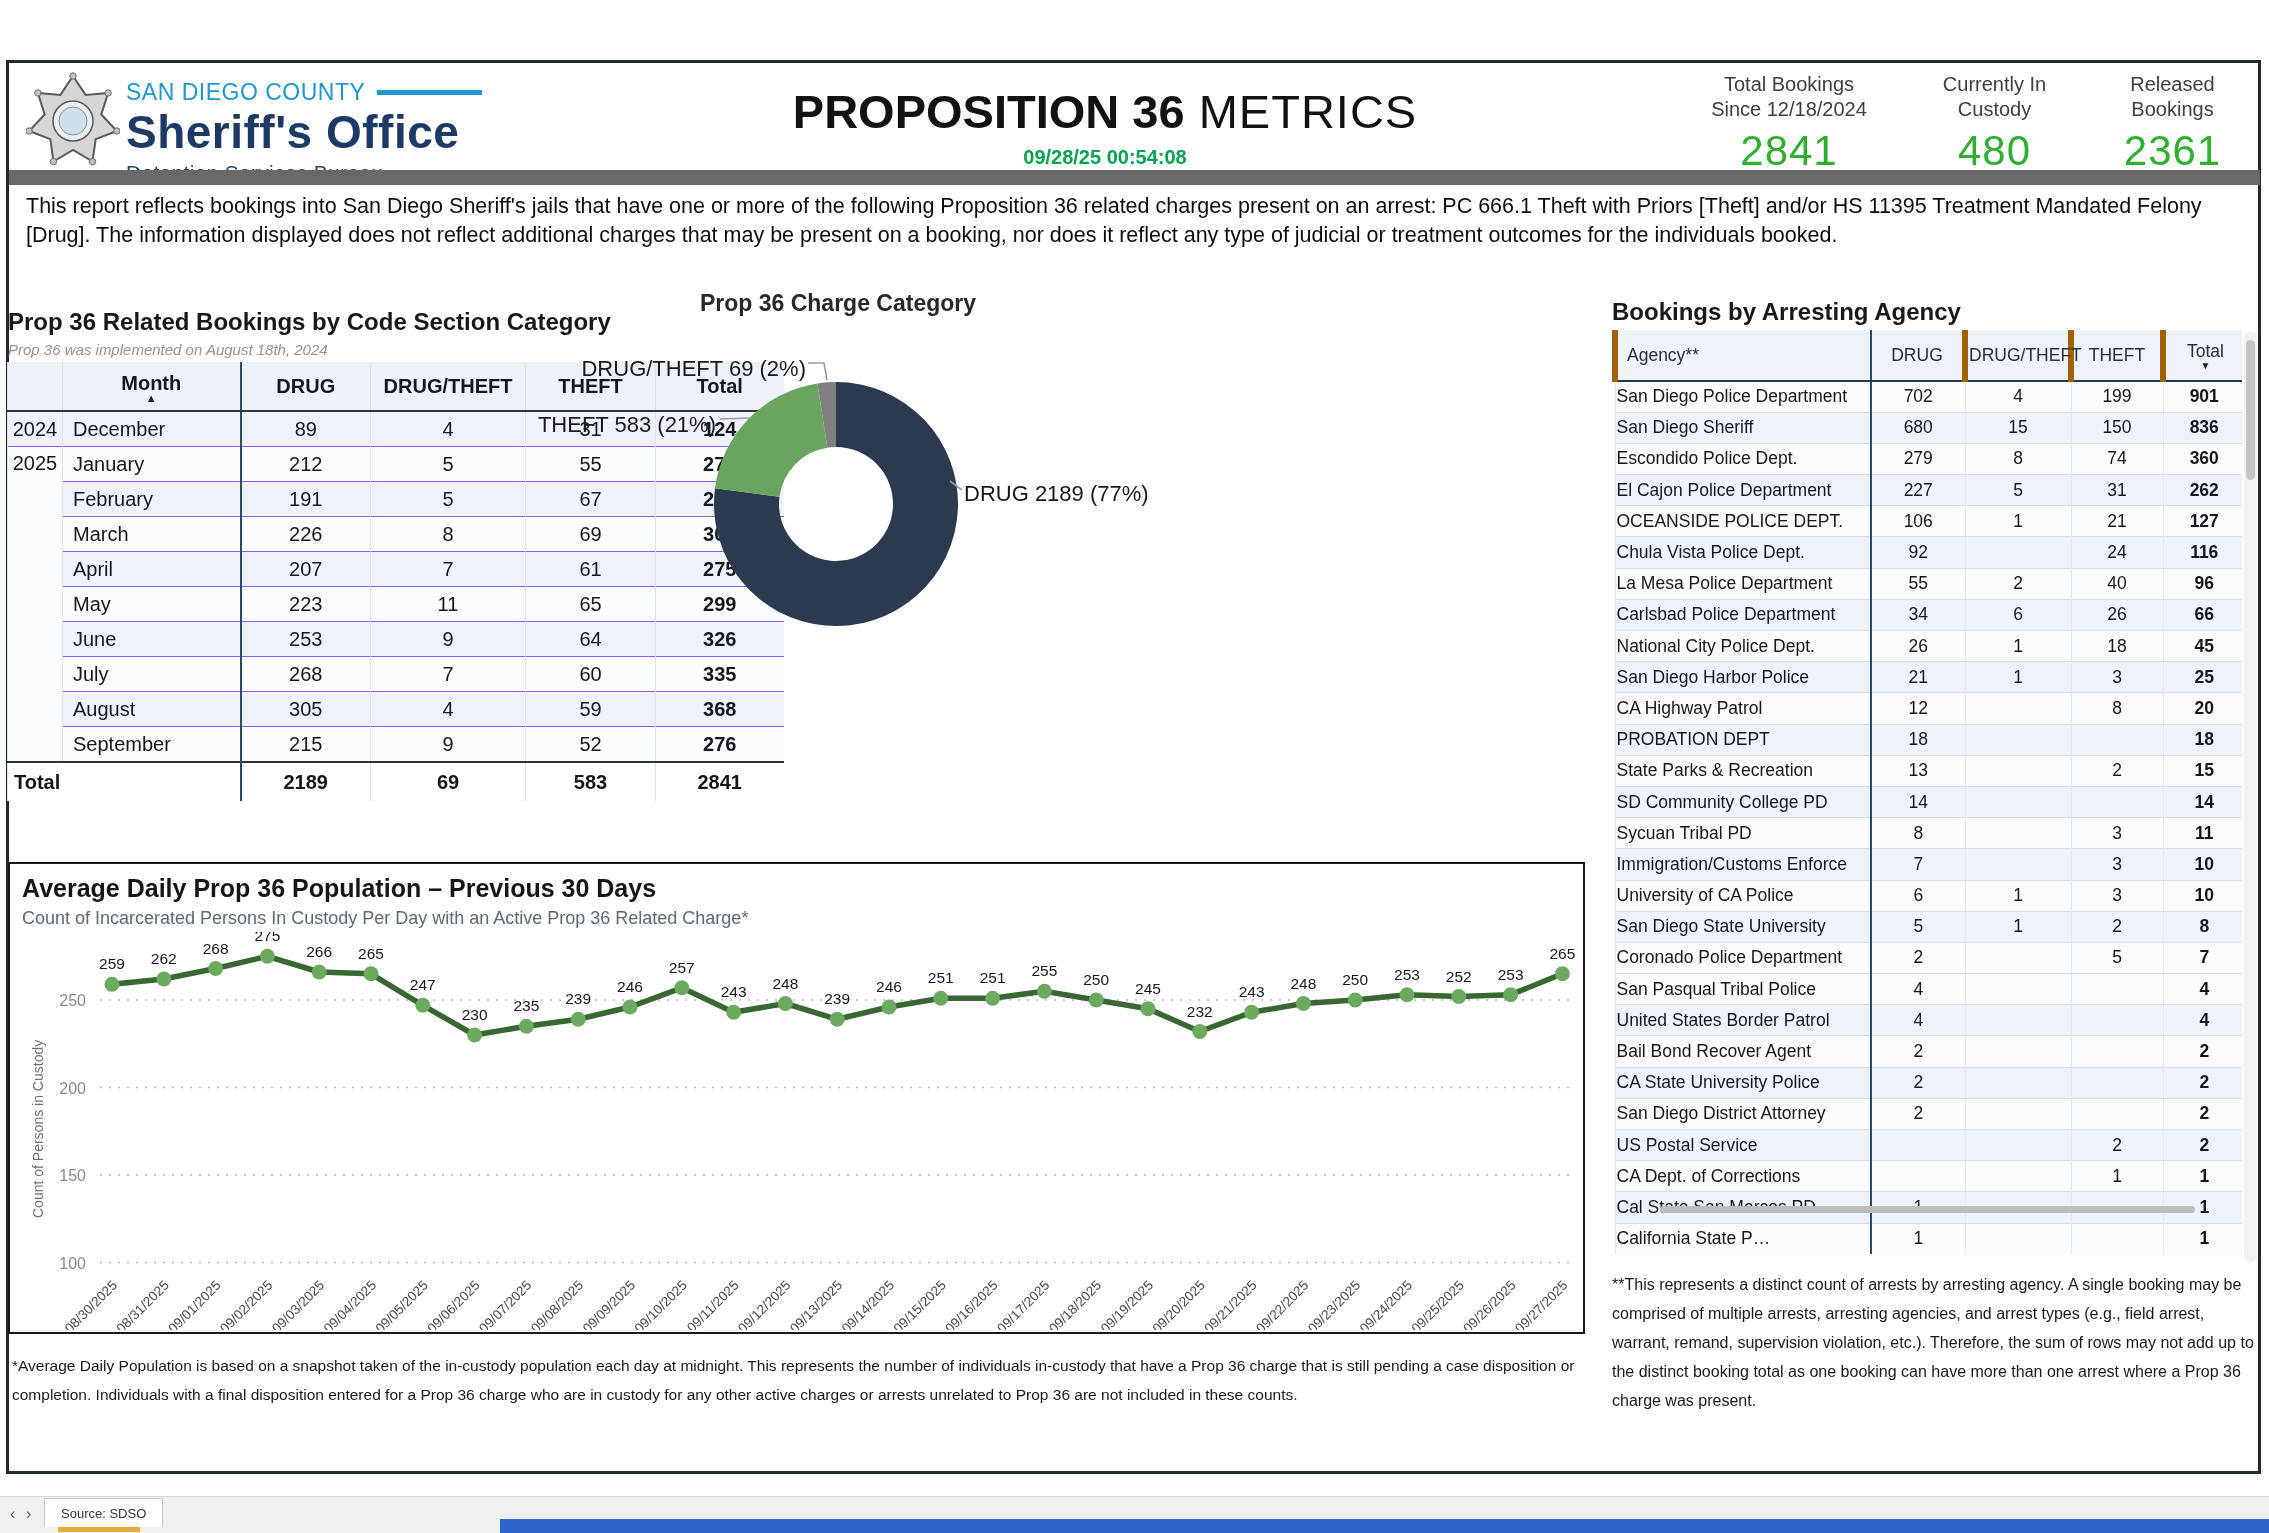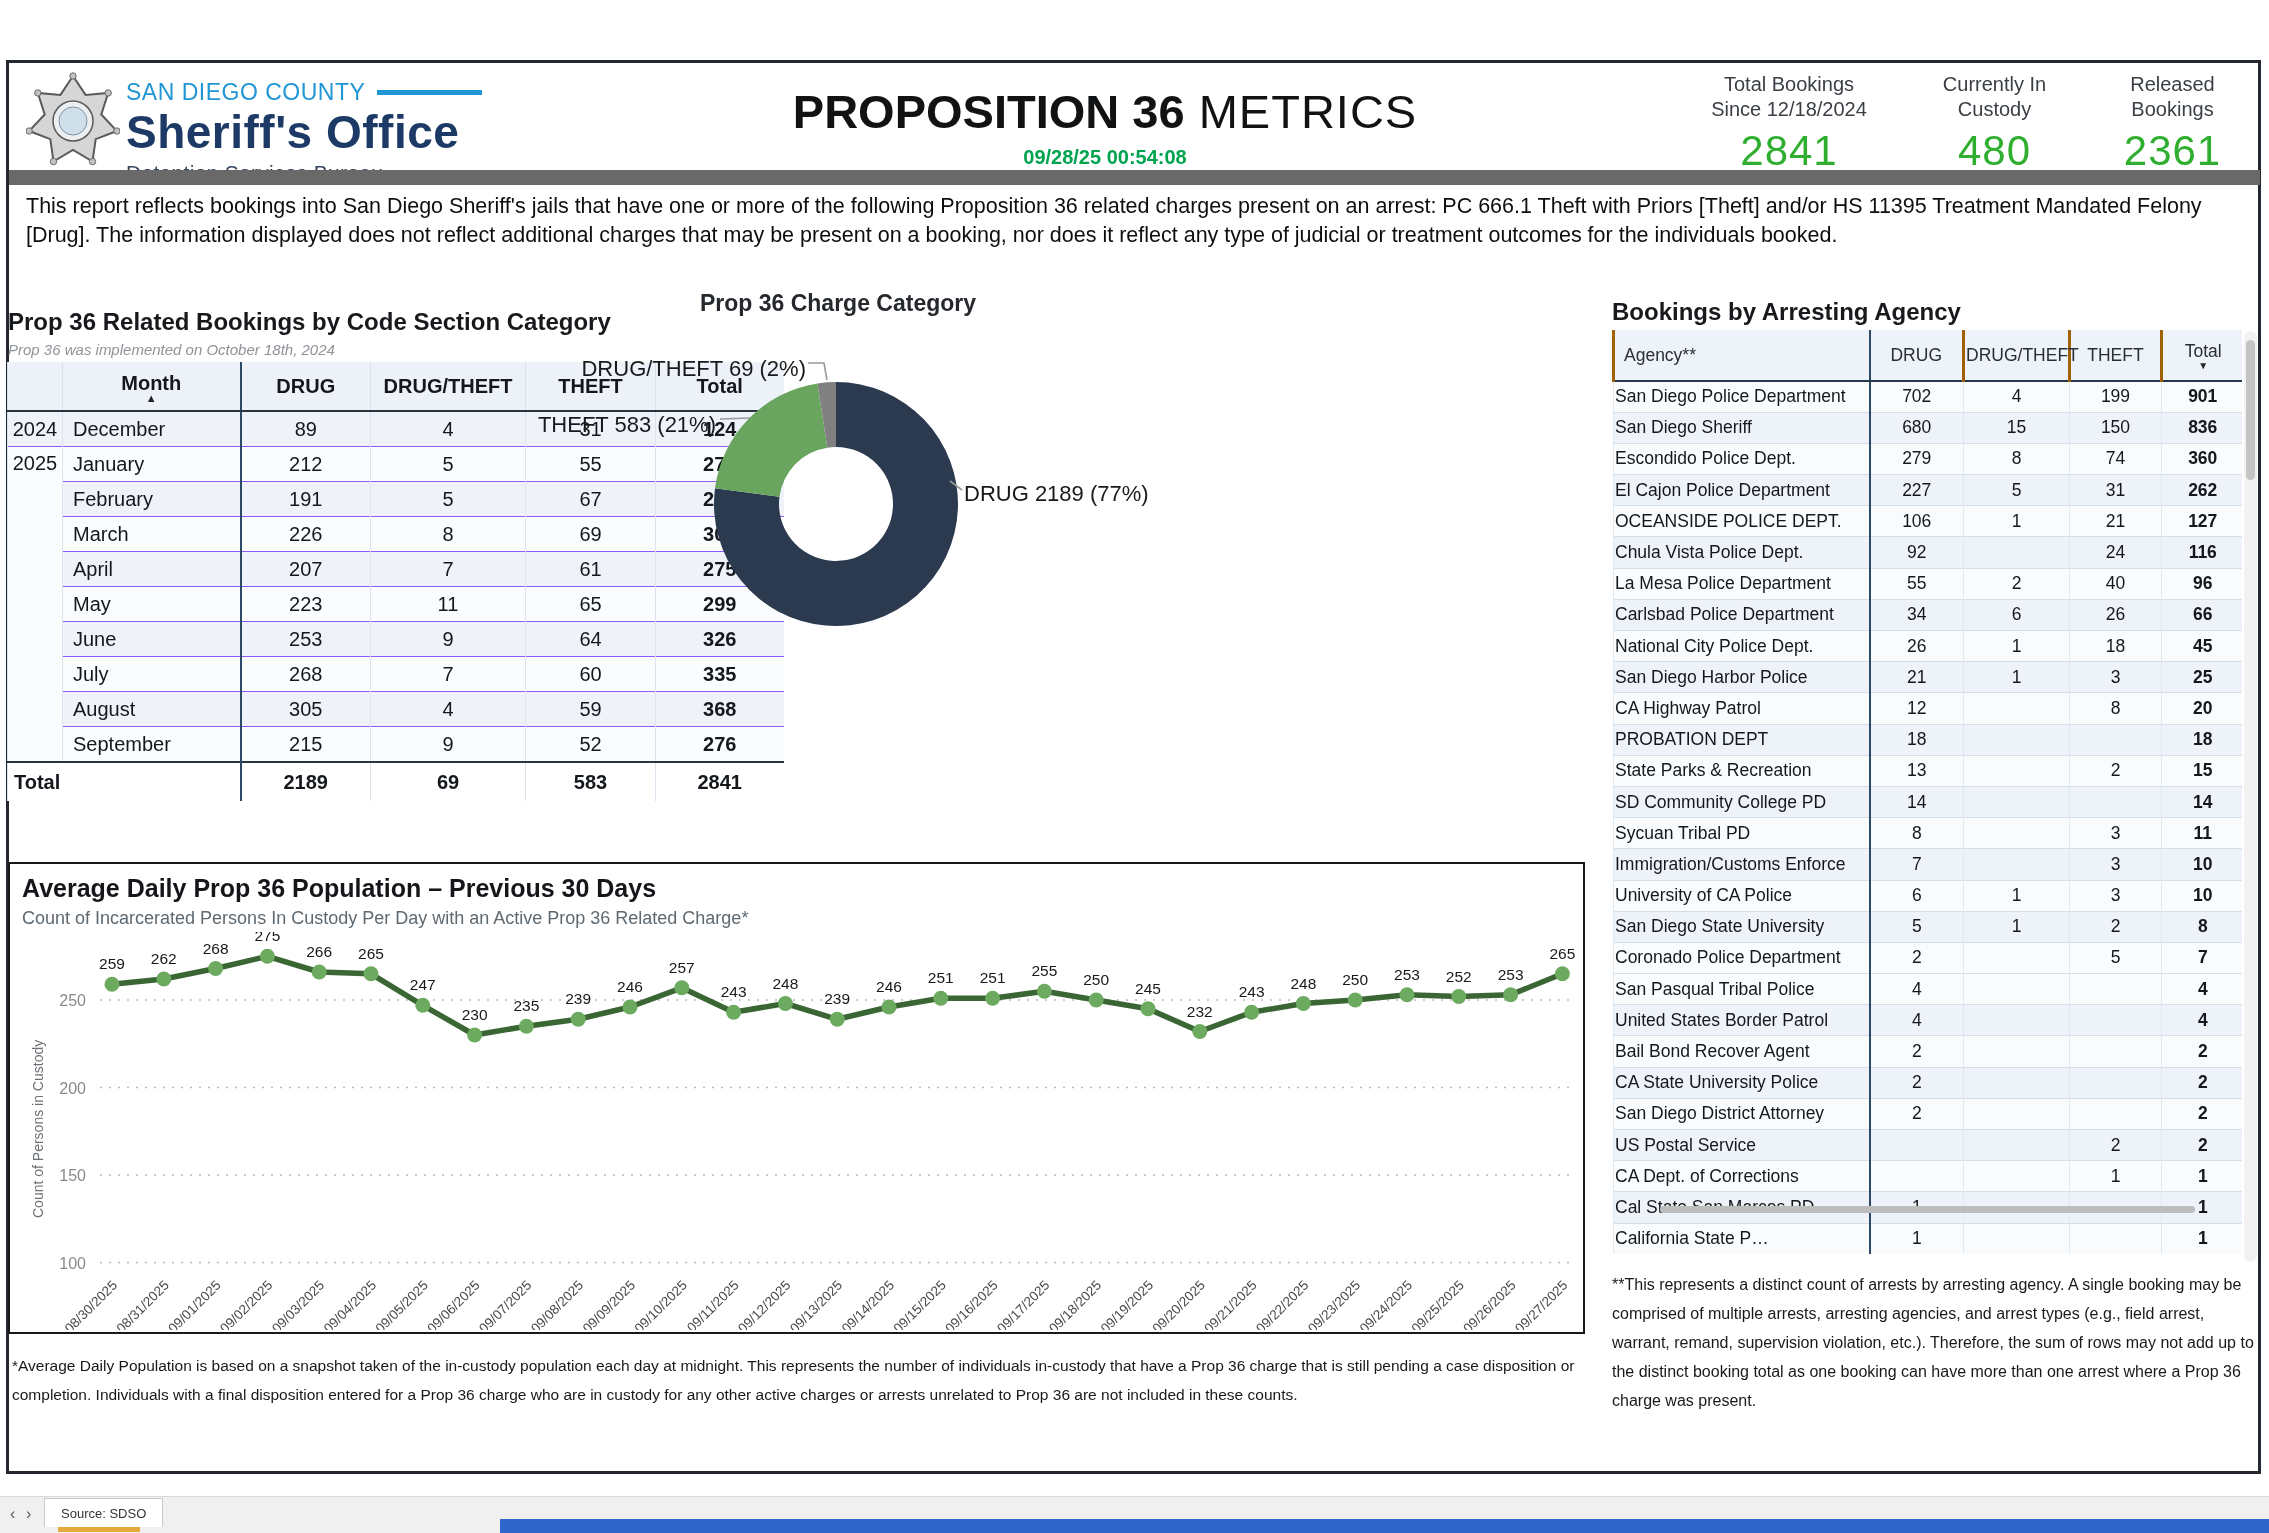--- a/index.html
+++ b/index.html
@@ -37,21 +37,21 @@
   .mtable .c-total{font-weight:700;}
   .mtable tr.alt td{background:#eff3f9;}
   .mtable tr.norm td{background:#fbfcfe;}
   .mtable tr.total-row td{font-weight:700;border-top:2.5px solid #2a3540;height:36px;background:#fff;text-align:center;}
   .mtable tr.total-row td:first-child{text-align:left;padding-left:6px;}
   .mtable .sort{font-size:11px;line-height:6px;color:#222;}
   .mtable .year-cell{vertical-align:top;padding-top:5px;}
   
   .agwrap{position:absolute;left:1612px;top:330px;width:630px;height:932px;overflow:hidden;}
   .atable{border-collapse:collapse;table-layout:fixed;width:630px;font-size:17.5px;}
-  .atable th{background:#eef2f9;font-weight:400;height:48px;border-left:3px solid #a16207;border-bottom:2px solid #24384c;color:#2a2f36;vertical-align:middle;}
+  .atable th{background:#eef2f9;font-weight:400;height:48px;border-left:6px solid #a16207;border-bottom:2px solid #24384c;color:#2a2f36;vertical-align:middle;}
   .atable th.h-agency{text-align:left;padding-left:9px;}
   .atable td{height:31.2px;border-top:1px solid #d5dfe9;border-left:1px solid #e0e8f0;text-align:center;box-sizing:border-box;}
   .atable .c-agency{text-align:left;white-space:nowrap;overflow:hidden;}
   .atable .c-drug{border-left:2px solid #2c4a68;}
   .atable .c-total{font-weight:700;}
   .atable tr.alt td{background:#eef3f9;}
   .atable tr.norm td{background:#f9fbfd;}
   .atable .sort{font-size:10px;line-height:8px;color:#222;}
   .vscroll{position:absolute;left:2244px;top:331px;width:13px;height:931px;background:#f2f2f2;border-radius:7px;}
   .vthumb{position:absolute;left:2246px;top:340px;width:9px;height:140px;background:#c4c4c4;border-radius:5px;}
@@ -129,21 +129,21 @@
       <div>Bookings</div>
     </div>
     <div class="val">2361</div>
   </div>
 
   <div class="gray-band"></div>
 
   <div class="description">This report reflects bookings into San Diego Sheriff's jails that have one or more of the following Proposition 36 related charges present on an arrest: PC 666.1 Theft with Priors [Theft] and/or HS 11395 Treatment Mandated Felony [Drug]. The information displayed does not reflect additional charges that may be present on a booking, nor does it reflect any type of judicial or treatment outcomes for the individuals booked.</div>
 
   <div class="abs sec-title" style="left:8px;top:308px;">Prop 36 Related Bookings by Code Section Category</div>
-  <div class="abs sec-sub" style="left:8px;top:341px;">Prop 36 was implemented on October 18th, 2024</div>
+  <div class="abs sec-sub" style="left:8px;top:341px;">Prop 36 was implemented on August 18th, 2024</div>
   <table id="monthly-table" class="abs mtable" style="left:7px;top:362px;">
       <colgroup>
         <col width="55">
         <col width="178">
         <col width="130">
         <col width="155">
         <col width="130">
         <col width="128">
       </colgroup>
       <thead>

